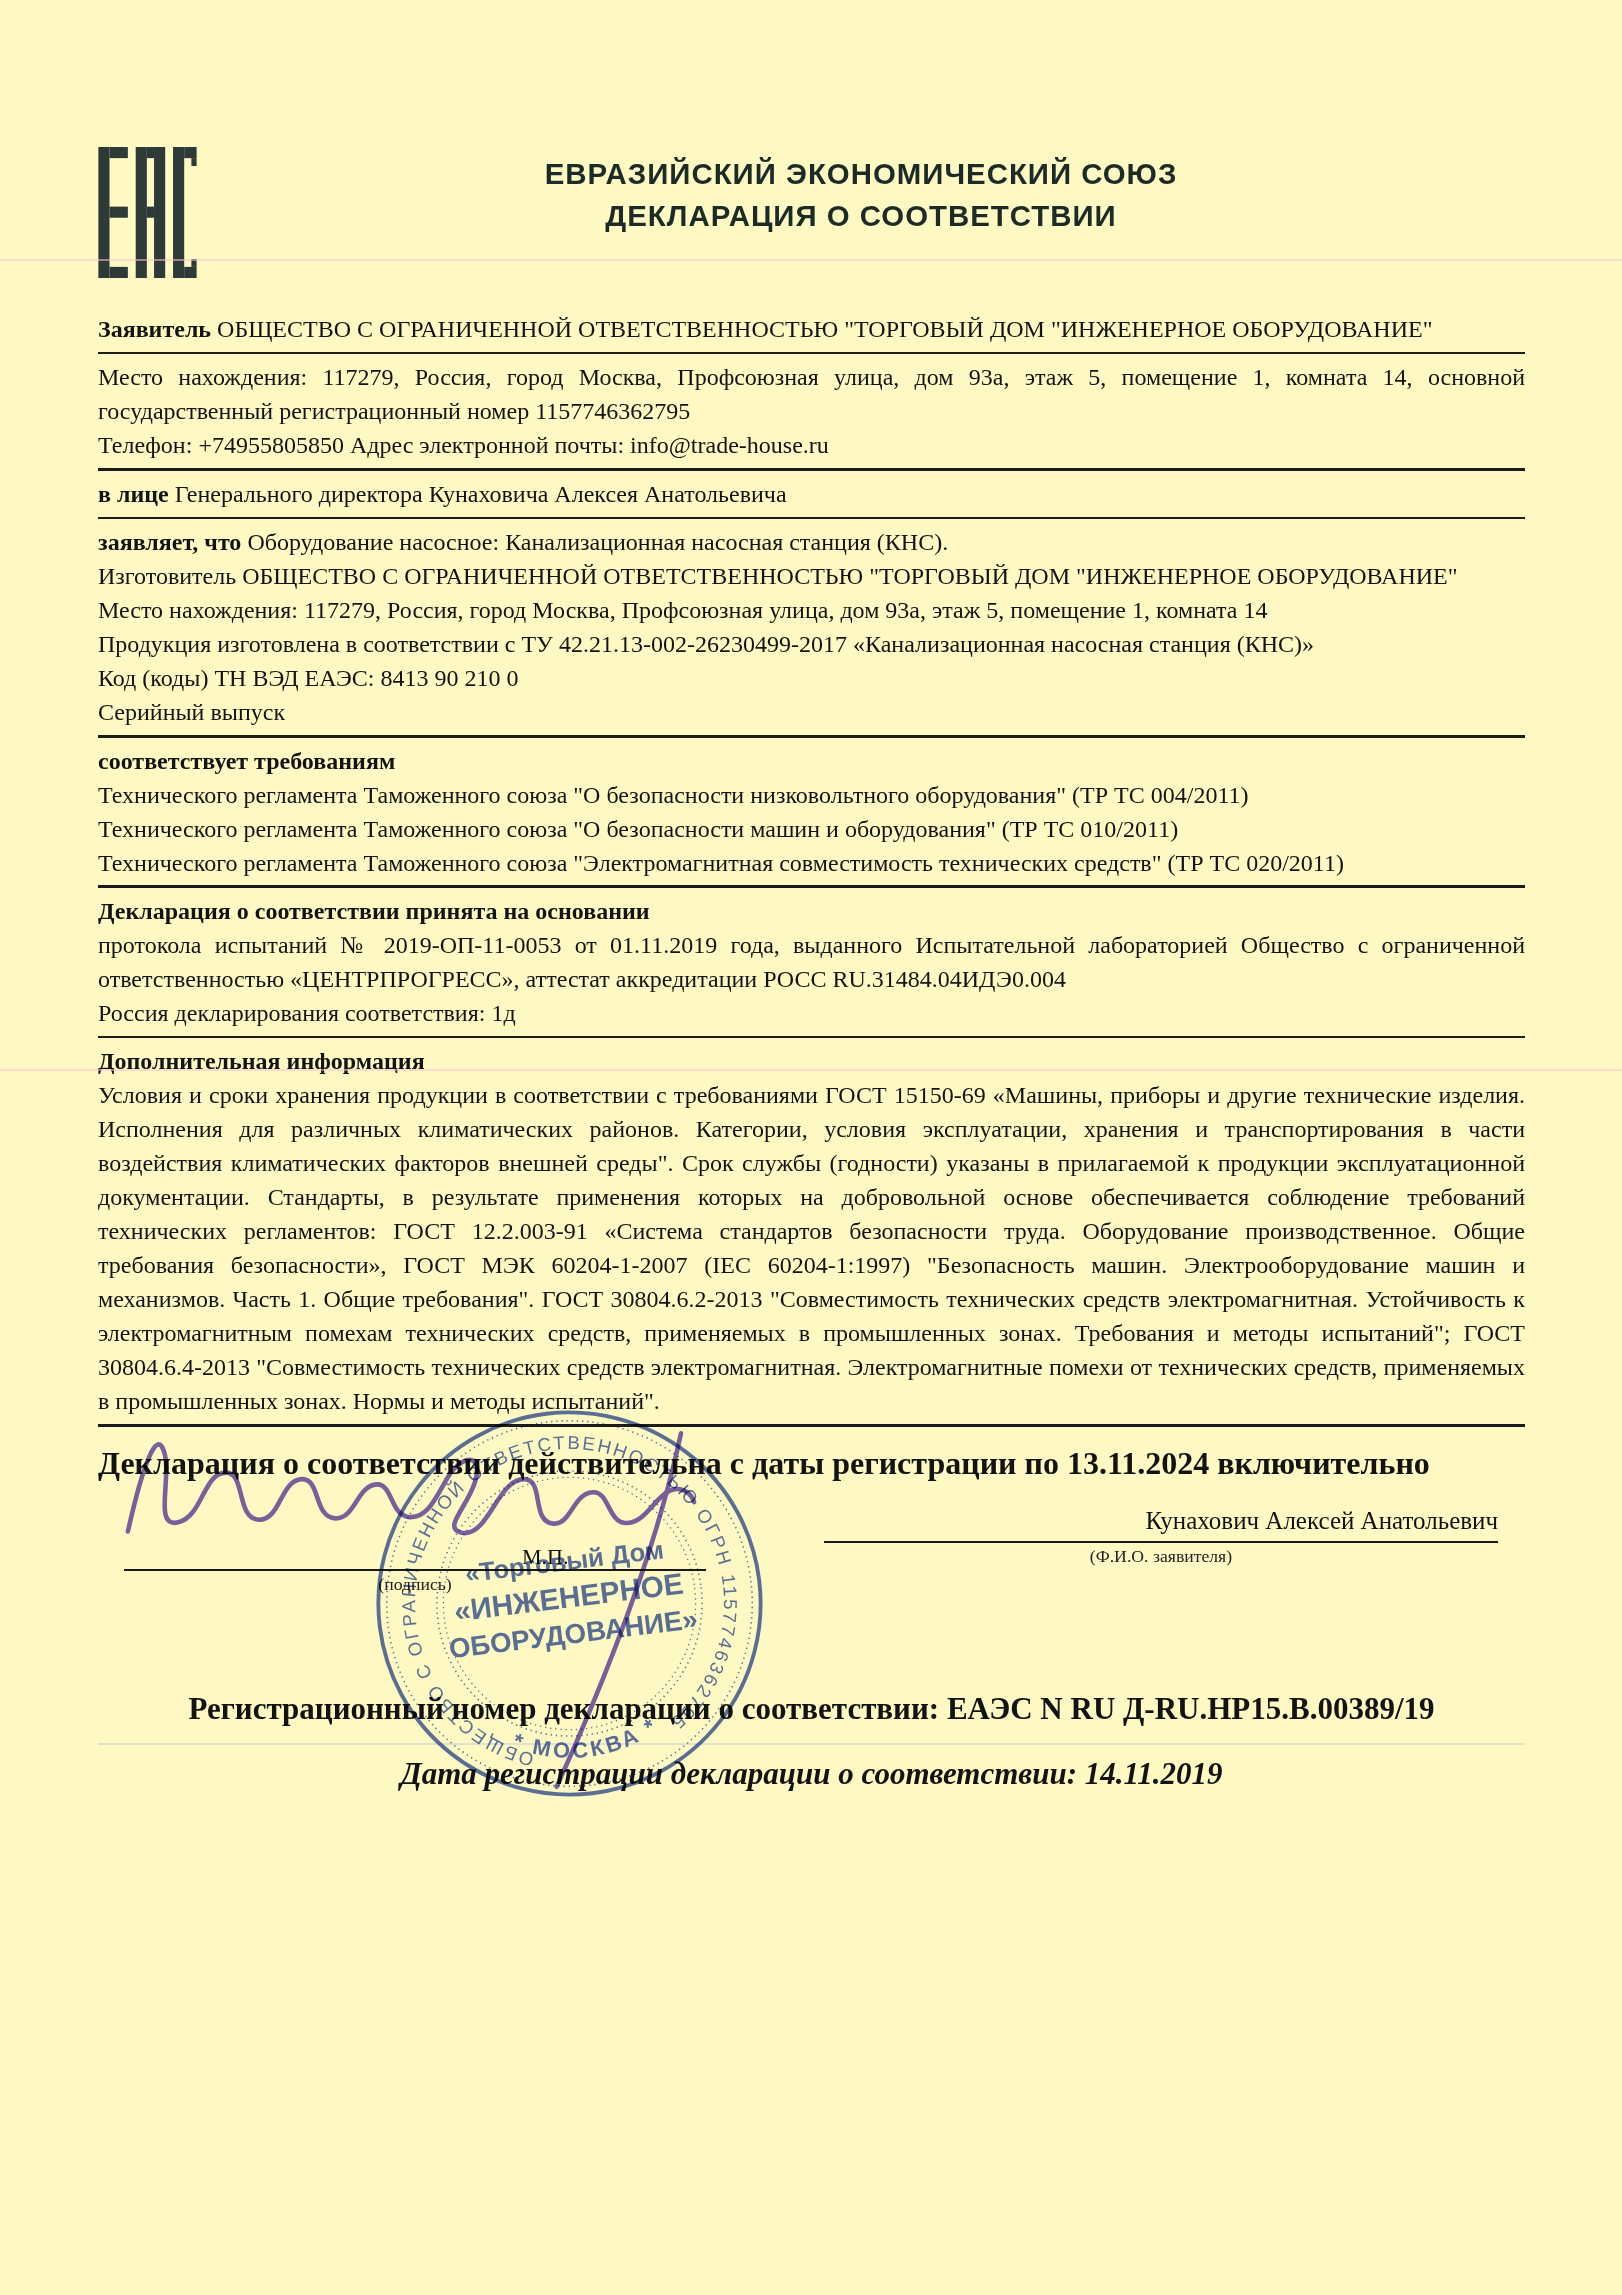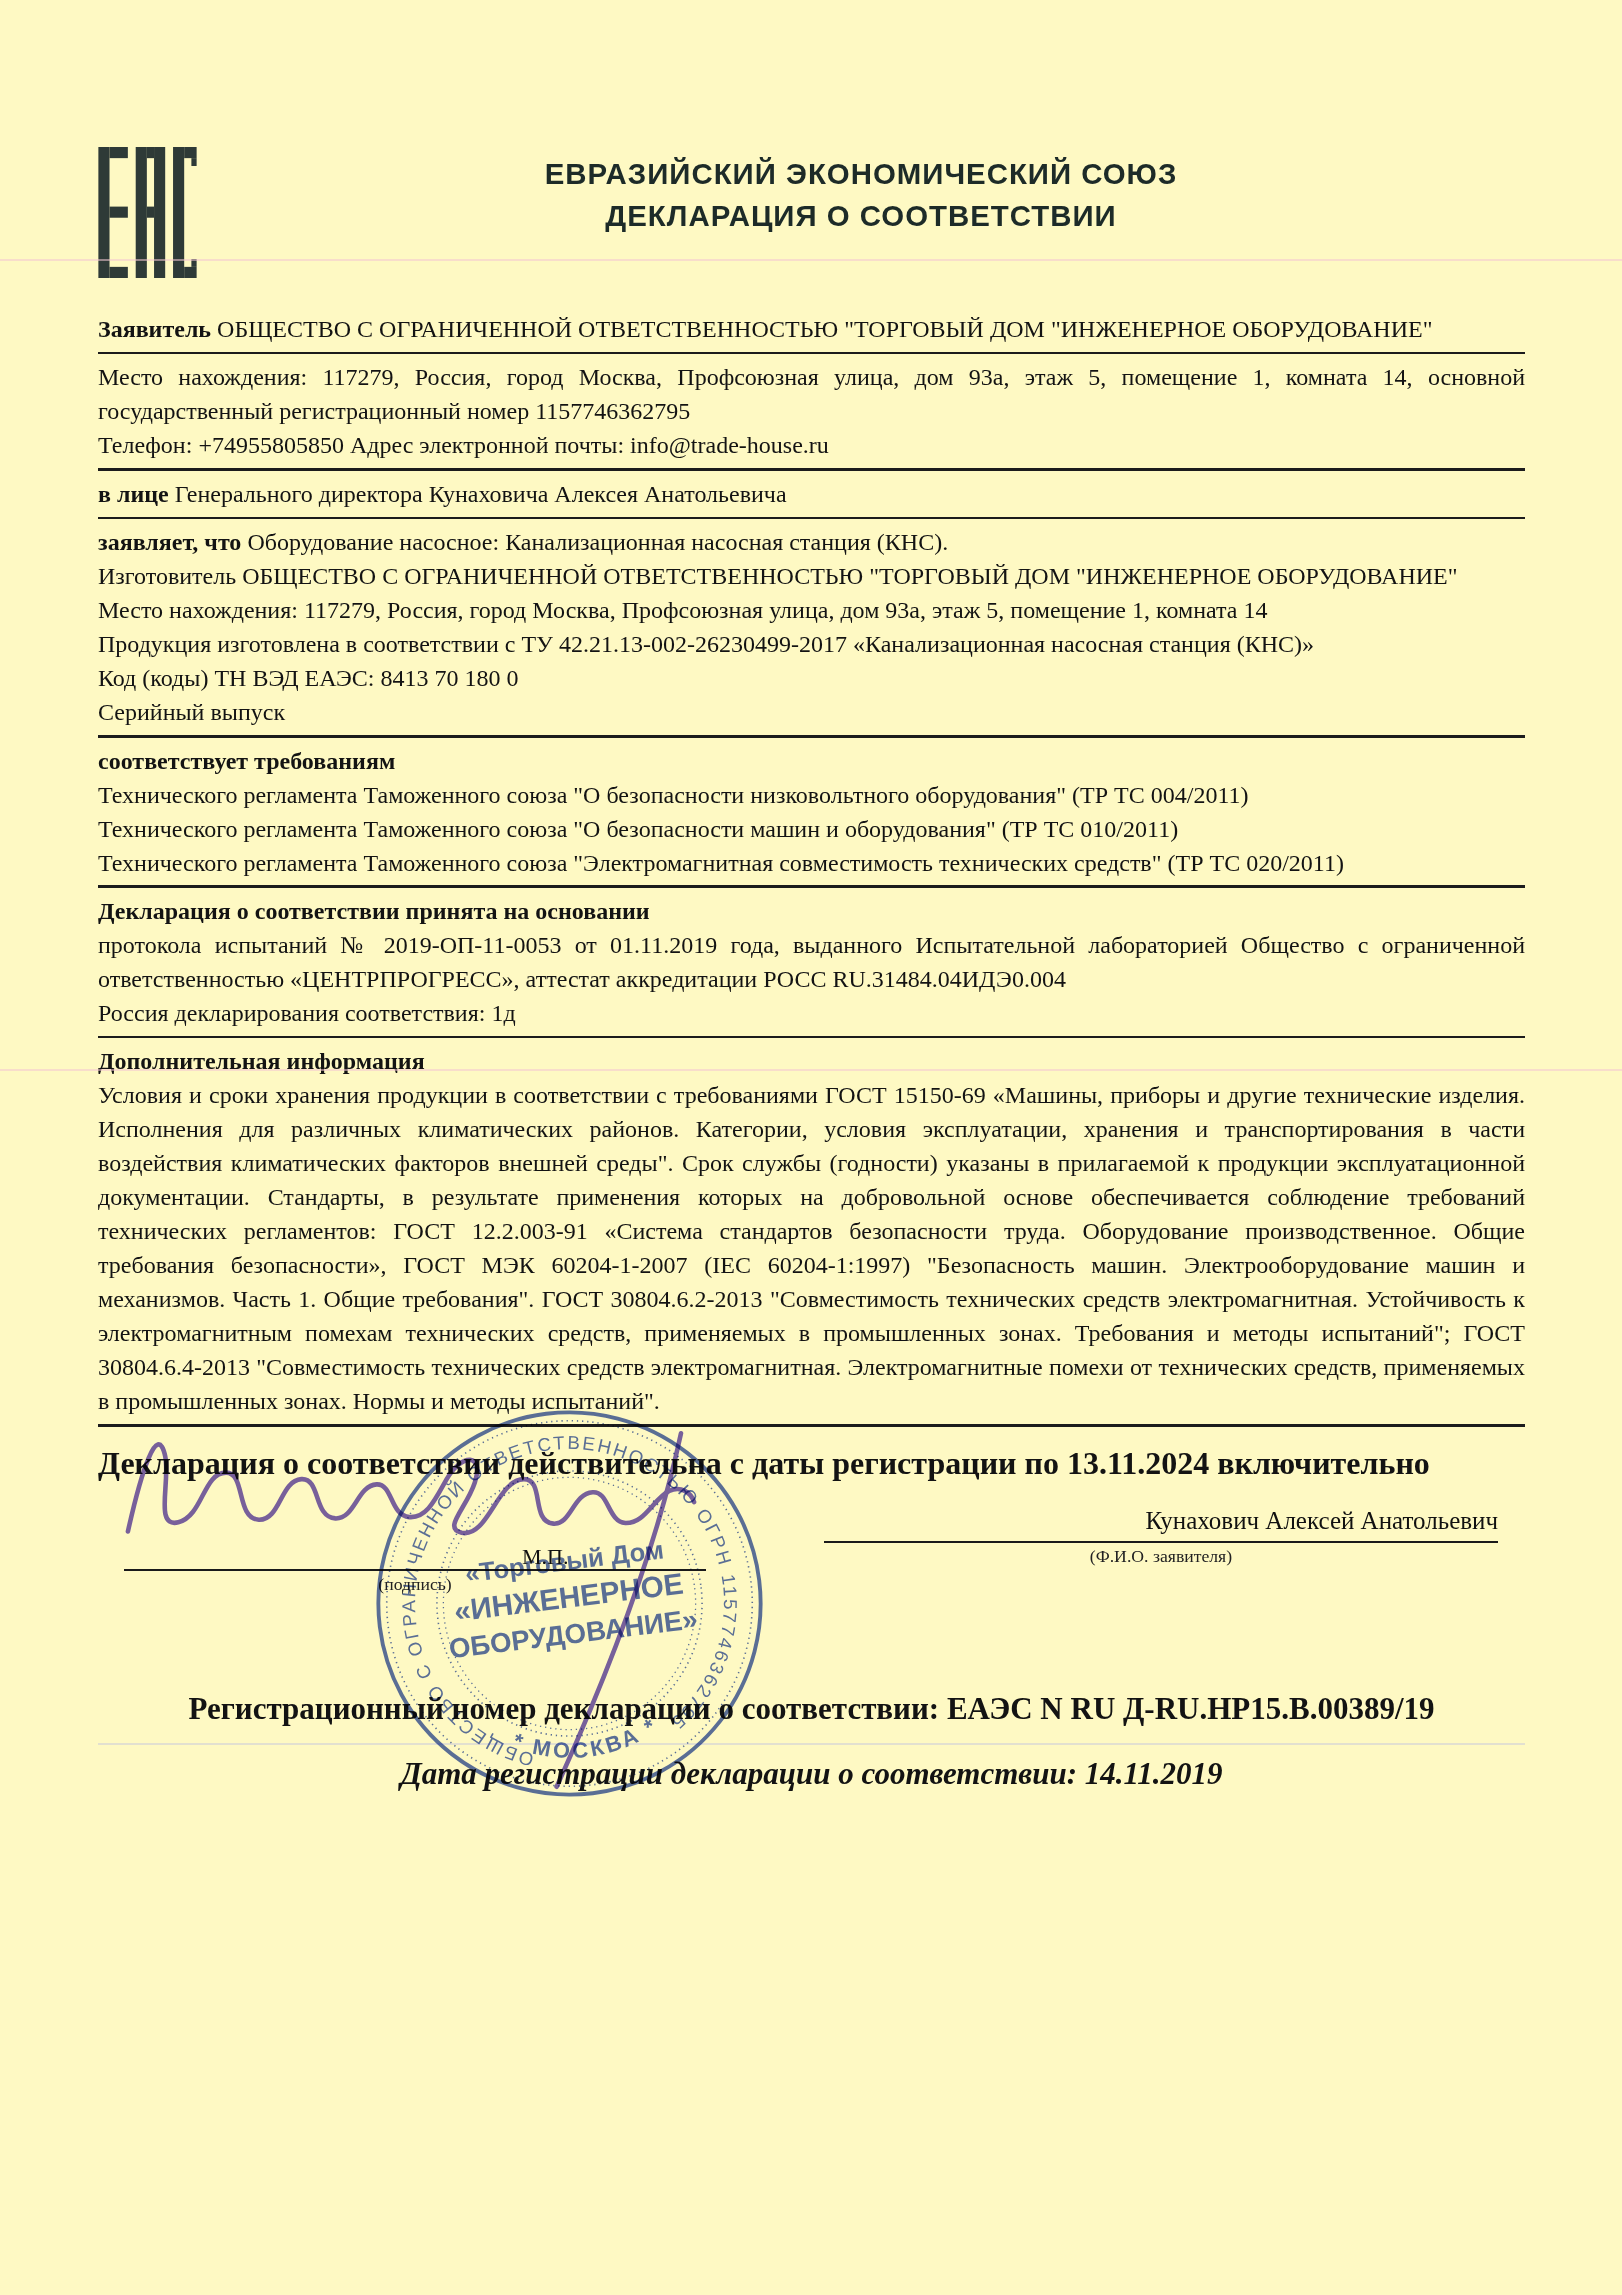--- a/index.html
+++ b/index.html
@@ -77,21 +77,21 @@
     <p class="para">Телефон: +74955805850 Адрес электронной почты: info@trade-house.ru</p>
     <div class="rule"></div>
 
     <p class="para"><b>в лице</b> <span>Генерального директора Кунаховича Алексея Анатольевича</span></p>
     <div class="rule"></div>
 
     <p class="para"><b>заявляет, что</b> <span>Оборудование насосное: Канализационная насосная станция (КНС).</span></p>
     <p class="para">Изготовитель ОБЩЕСТВО С ОГРАНИЧЕННОЙ ОТВЕТСТВЕННОСТЬЮ "ТОРГОВЫЙ ДОМ "ИНЖЕНЕРНОЕ ОБОРУДОВАНИЕ"</p>
     <p class="para">Место нахождения: 117279, Россия, город Москва, Профсоюзная улица, дом 93а, этаж 5, помещение 1, комната 14</p>
     <p class="para">Продукция изготовлена в соответствии с ТУ 42.21.13-002-26230499-2017 «Канализационная насосная станция (КНС)»</p>
-    <p class="para">Код (коды) ТН ВЭД ЕАЭС: 8413 70 180 0</p>
+    <p class="para">Код (коды) ТН ВЭД ЕАЭС: 8413 90 210 0</p>
     <p class="para">Серийный выпуск</p>
     <div class="rule"></div>
 
     <p class="para"><b>соответствует требованиям</b></p>
     <p class="para">Технического регламента Таможенного союза "О безопасности низковольтного оборудования" (ТР ТС 004/2011)</p>
     <p class="para">Технического регламента Таможенного союза "О безопасности машин и оборудования" (ТР ТС 010/2011)</p>
     <p class="para">Технического регламента Таможенного союза "Электромагнитная совместимость технических средств" (ТР ТС 020/2011)</p>
     <div class="rule"></div>
 
     <p class="para"><b>Декларация о соответствии принята на основании</b></p>

